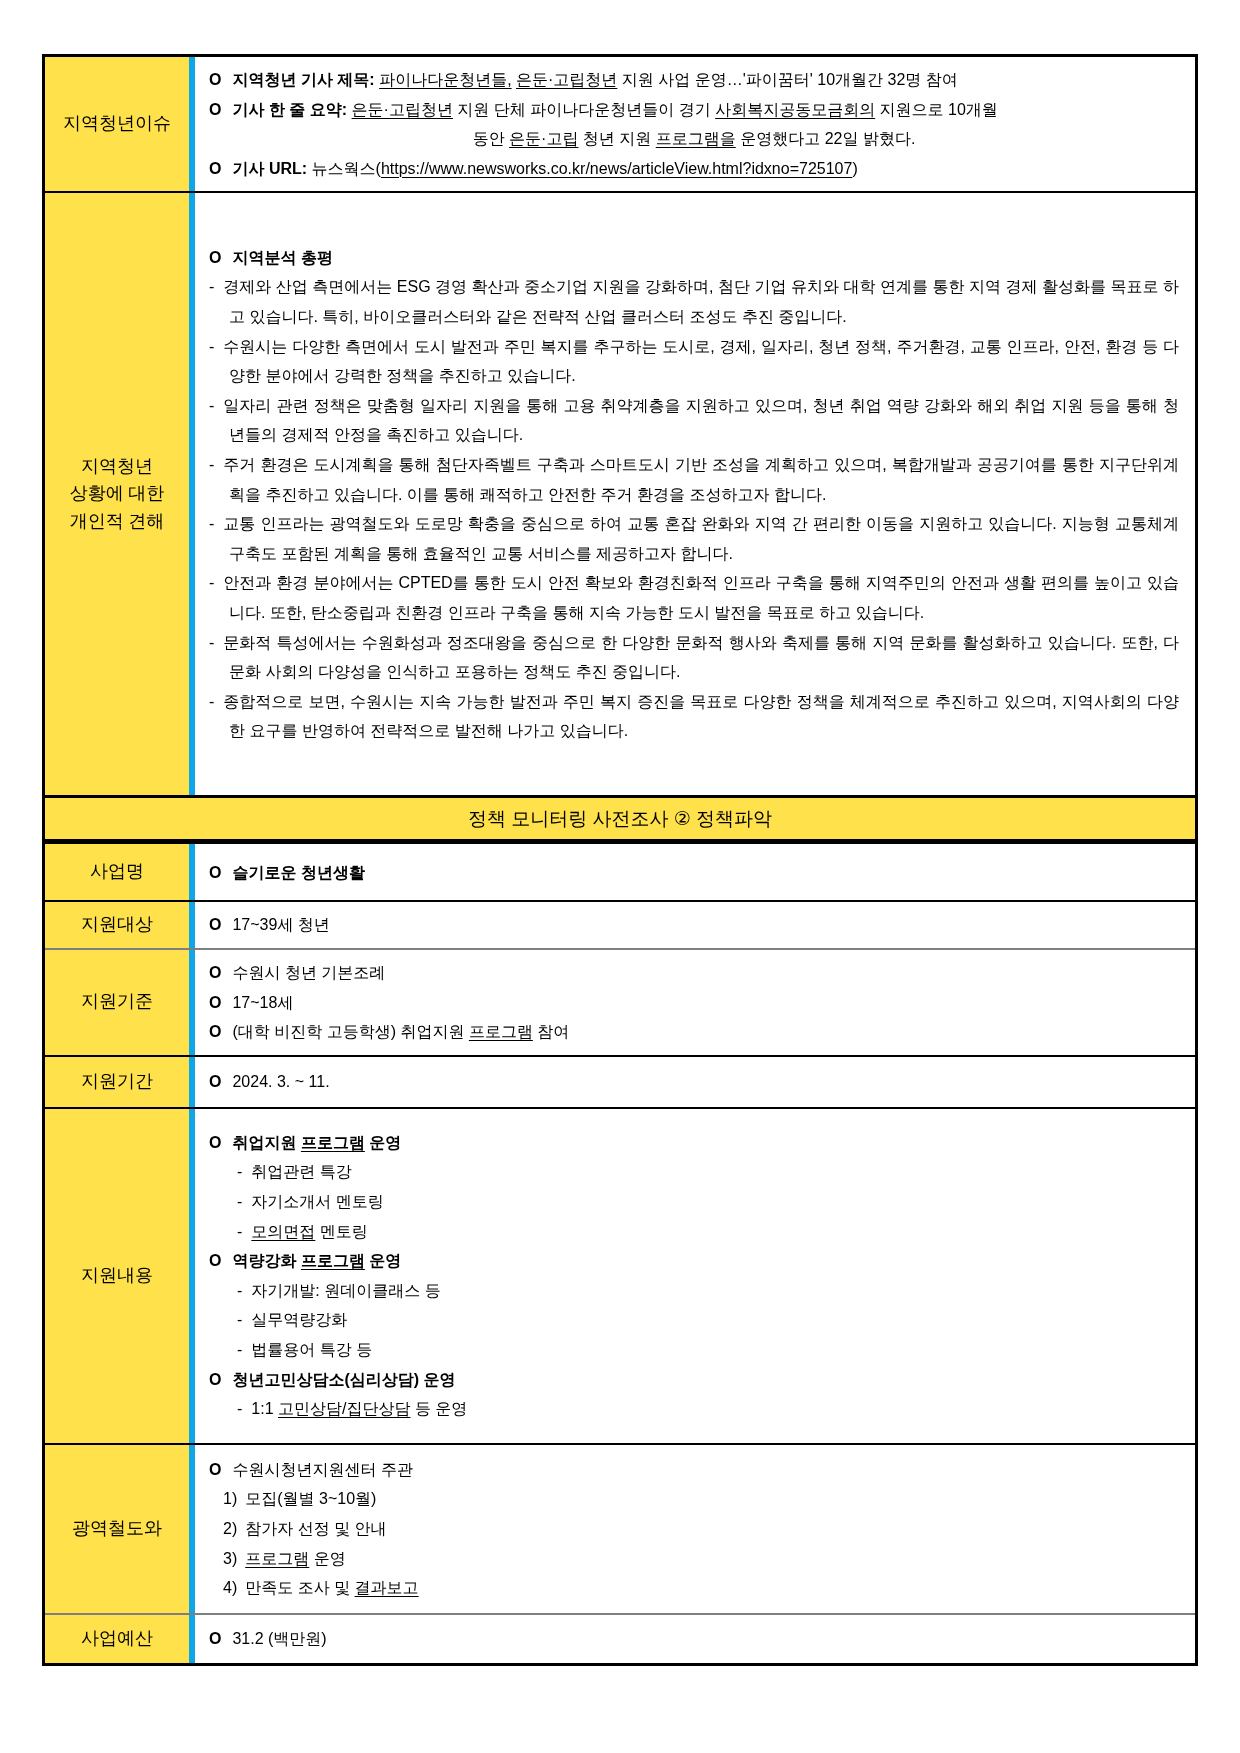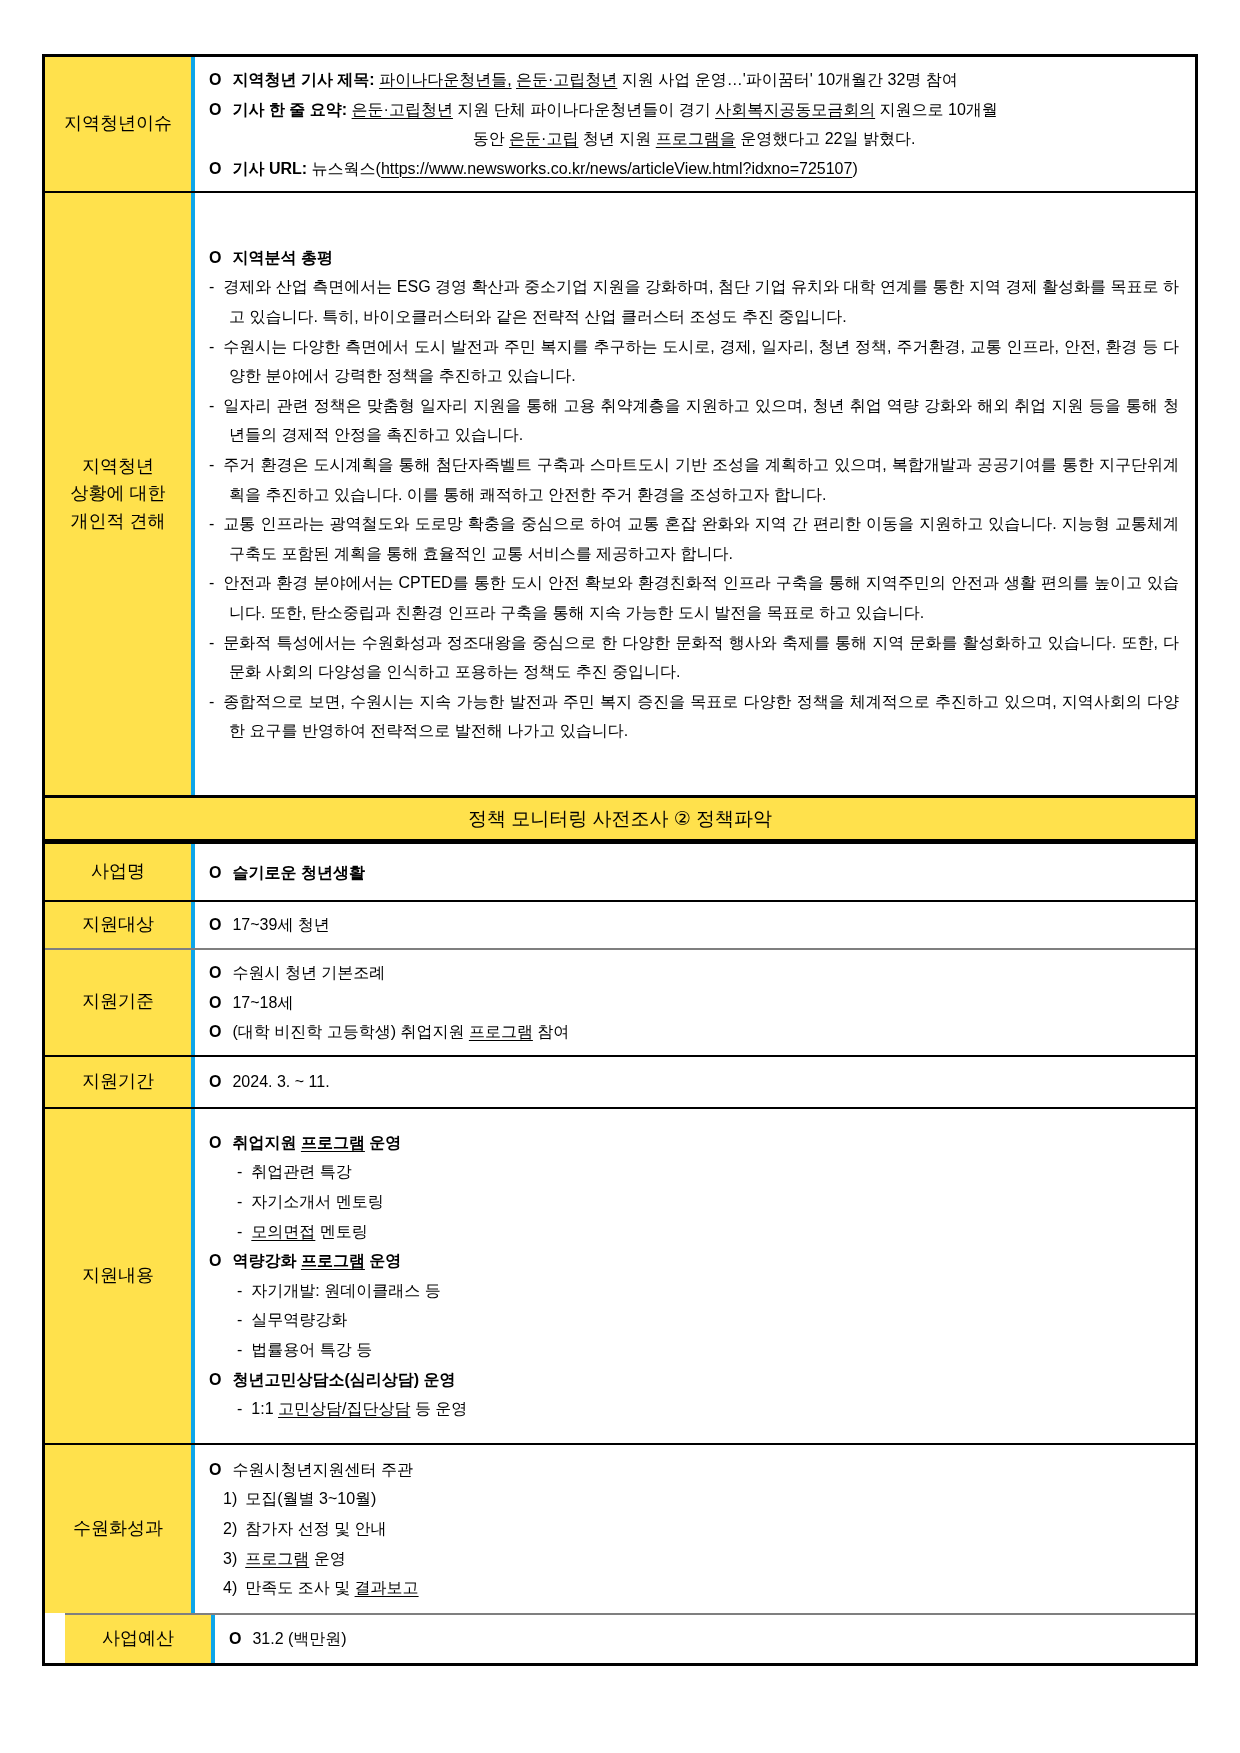--- a/index.html
+++ b/index.html
@@ -20,28 +20,29 @@
     display:flex;
     border-top:2px solid #000;
     box-sizing:border-box;
   }
   .t-row:first-child{border-top:none;}
   .t-row.sep-gray{border-top:2px solid #7f7f7f;}
   .t-label{
     width:150px;
     flex:0 0 150px;
     background:#FFE14C;
-    border-right:4px solid #0ea5e9;
+    border-right:6px solid #0ea5e9;
     display:flex;align-items:center;justify-content:center;
     text-align:center;
     font-size:18px;
     line-height:1.55;
     white-space:pre-line;
     box-sizing:border-box;
     padding:4px 2px;
+    font-family:Liberation Serif, serif;
   }
   .t-content{
     flex:1 1 auto;
     display:flex;flex-direction:column;justify-content:center;
     padding:8px 16px 8px 14px;
     font-size:16px;
     line-height:1.85;
     box-sizing:border-box;
     background:#fff;
   }
@@ -134,28 +135,28 @@
         <p class="para p-dash"><span class="mk-dash">-</span><span class="run u">모의면접</span><span class="run"> 멘토링</span></p>
         <p class="para p-o b"><span class="mk-o">O</span><span class="run">역량강화 </span><span class="run u">프로그램</span><span class="run"> 운영</span></p>
         <p class="para p-dash"><span class="mk-dash">-</span><span class="run">자기개발: 원데이클래스 등</span></p>
         <p class="para p-dash"><span class="mk-dash">-</span><span class="run">실무역량강화</span></p>
         <p class="para p-dash"><span class="mk-dash">-</span><span class="run">법률용어 특강 등</span></p>
         <p class="para p-o b"><span class="mk-o">O</span><span class="run">청년고민상담소(심리상담) 운영</span></p>
         <p class="para p-dash"><span class="mk-dash">-</span><span class="run">1:1 </span><span class="run u">고민상담/집단상담</span><span class="run"> 등 운영</span></p>
       </div>
     </div>
     <div class="t-row" style="min-height: 170px;">
-      <div class="t-label">수원화성과</div>
+      <div class="t-label">광역철도와</div>
       <div class="t-content">
         <p class="para p-o"><span class="mk-o">O</span><span class="run">수원시청년지원센터 주관</span></p>
         <p class="para p-num"><span class="mk-num">1)</span><span class="run">모집(월별 3~10월)</span></p>
         <p class="para p-num"><span class="mk-num">2)</span><span class="run">참가자 선정 및 안내</span></p>
         <p class="para p-num"><span class="mk-num">3)</span><span class="run u">프로그램</span><span class="run"> 운영</span></p>
         <p class="para p-num"><span class="mk-num">4)</span><span class="run">만족도 조사 및 </span><span class="run u">결과보고</span></p>
       </div>
     </div>
-    <div class="t-row sep-gray" style="min-height: 50px; margin-left: 20px;">
+    <div class="t-row sep-gray" style="min-height: 50px;">
       <div class="t-label">사업예산</div>
       <div class="t-content">
         <p class="para p-o"><span class="mk-o">O</span><span class="run">31.2 (백만원)</span></p>
       </div>
     </div>
   </div>
 
 </body></html>

